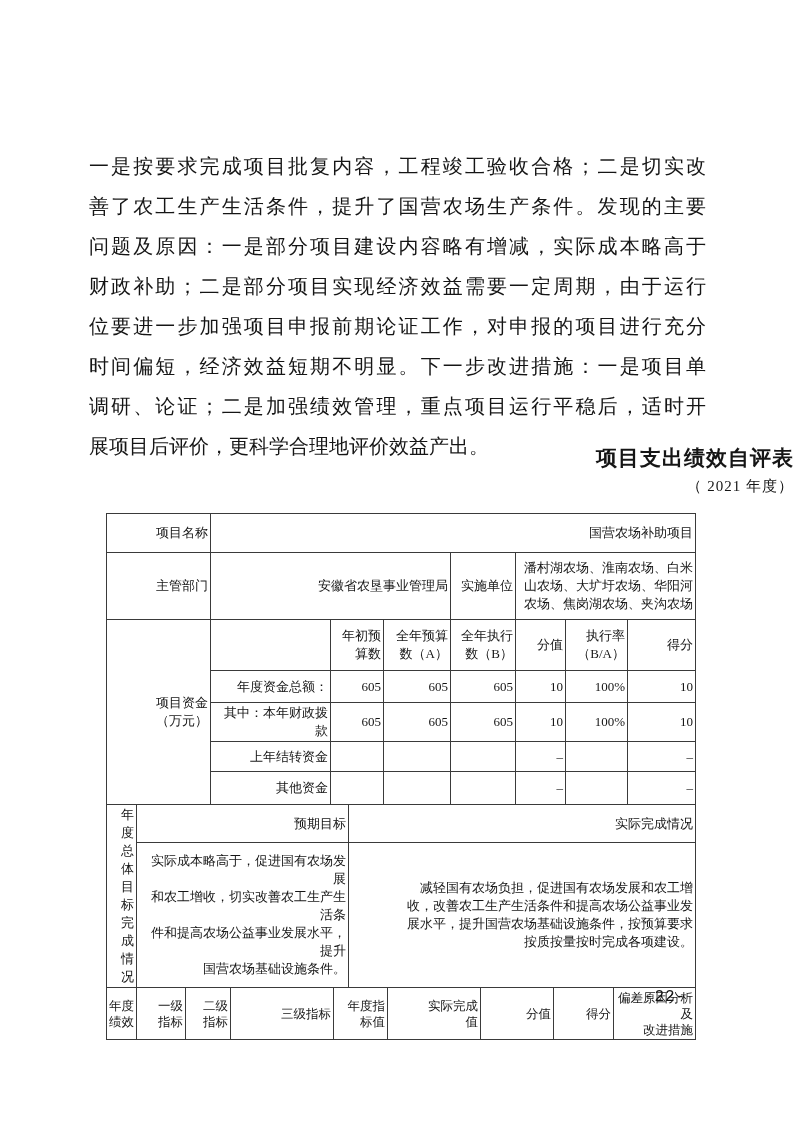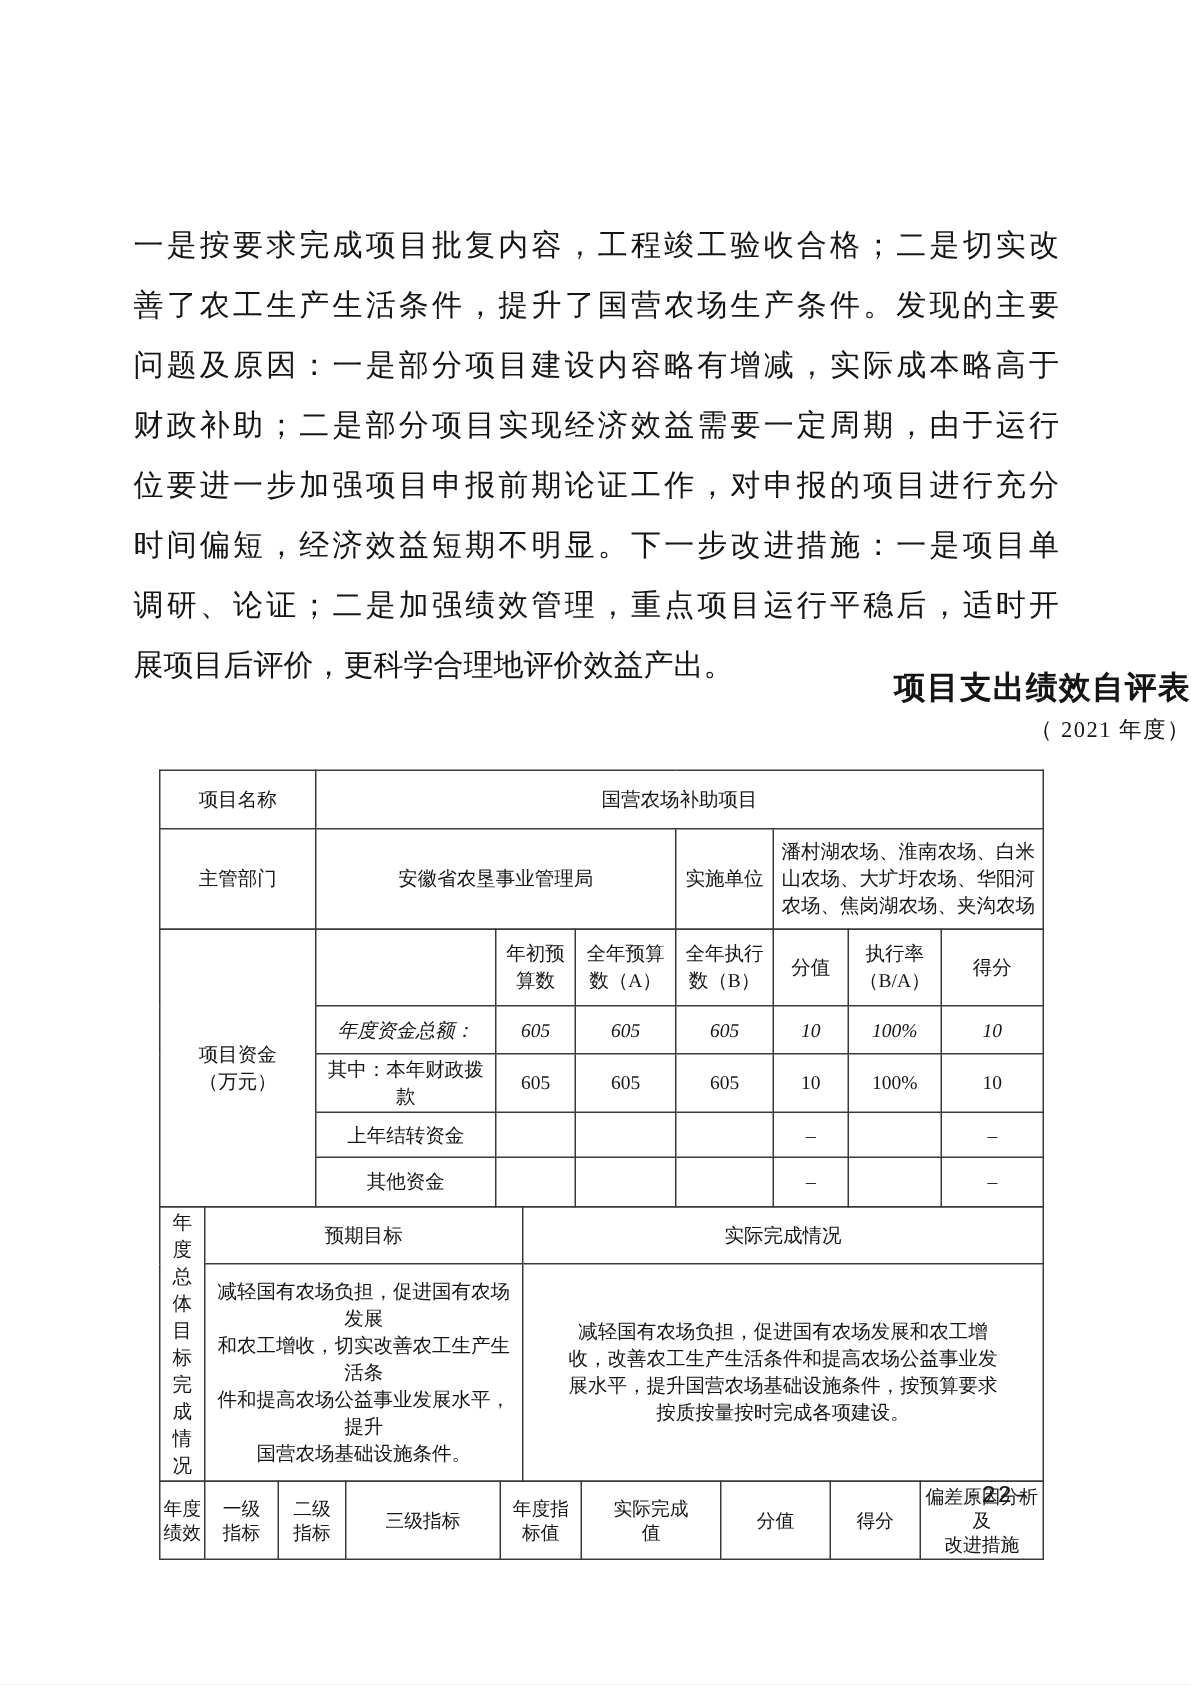--- a/index.html
+++ b/index.html
@@ -9,21 +9,21 @@
     margin:0 auto;
     background:#ffffff;
     font-family:"Liberation Serif", serif;
     color:#151515;
     overflow:hidden;
   }
 
   
   .intro {
     position:absolute; left:89px; top:146px; width:617px;
-    font-size:20px; line-height:40px;font-family:Liberation Mono, monospace;
+    font-size:20px; line-height:40px;
   }
   .intro .line {
     text-align:justify;
     text-align-last:justify;
     white-space:normal;
   }
   .intro .line.last { text-align-last:left; }
 
   
   .doc-title {
@@ -38,21 +38,21 @@
   }
 
   
   .tblwrap { position:absolute; left:106px; top:513px; width:591px; }
   table.band {
     border-collapse:collapse; table-layout:fixed; width:589px;
   }
   table.band + table.band { margin-top:-1px; }
   .band td {
     border:1px solid #3a3a3a;
-    text-align:center; vertical-align:middle;
+    text-align:right; vertical-align:middle;
     font-size:13px; line-height:18px;
     padding:1px 2px; overflow:hidden;
     word-break:break-all;
   }
   .pre { white-space:pre-line; }
   .left { text-align:left; }
   .f14 { font-size:14px; }
   .f135 { font-size:13.5px; }
   .f125 { font-size:12.5px; }
 
@@ -60,21 +60,21 @@
   .fundslabel { font-size:13.5px; line-height:22px; }
   .rowlabel { font-size:13px; padding-left:3px; }
   .goaltext { line-height:21px; padding:2px 3px 2px 4px; vertical-align:middle; }
   .farms { line-height:22.5px; padding-left:3px; }
   .perf td { font-size:12.5px; line-height:16px; }
 
   
   tr.hA1 { height:39px; }
   tr.hA2 { height:67px; }
   tr.hB0 { height:51px; }
-  tr.hB1 { height:32px;font-style:italic; }
+  tr.hB1 { height:32px; }
   tr.hB2 { height:31px; }
   tr.hB3 { height:30px; }
   tr.hB4 { height:33px; }
   tr.hC0 { height:34px; }
   tr.hC1 { height:84px; }
   tr.hD0 { height:52px; }
 
   .page-number {
     position:absolute; top:988px; left:620px; width:90px;
     text-align:center; font-size:16px; letter-spacing:1px;
@@ -201,21 +201,21 @@
           <tr class="hC0">
         <td class="pre vlabel" rowspan="2">年度
 总体
 目标
 完成
 情况</td>
         <td class="f14">预期目标</td>
         <td class="f14">实际完成情况</td>
       </tr>
       <tr class="hC1">
-        <td class="pre left goaltext f125">减轻国有农场负担，促进国有农场发展
+        <td class="pre left goaltext f125">实际成本略高于，促进国有农场发展
 和农工增收，切实改善农工生产生活条
 件和提高农场公益事业发展水平，提升
 国营农场基础设施条件。</td>
         <td class="pre left goaltext f125">减轻国有农场负担，促进国有农场发展和农工增
 收，改善农工生产生活条件和提高农场公益事业发
 展水平，提升国营农场基础设施条件，按预算要求
 按质按量按时完成各项建设。</td>
       </tr>
     </tbody>
       </table>

